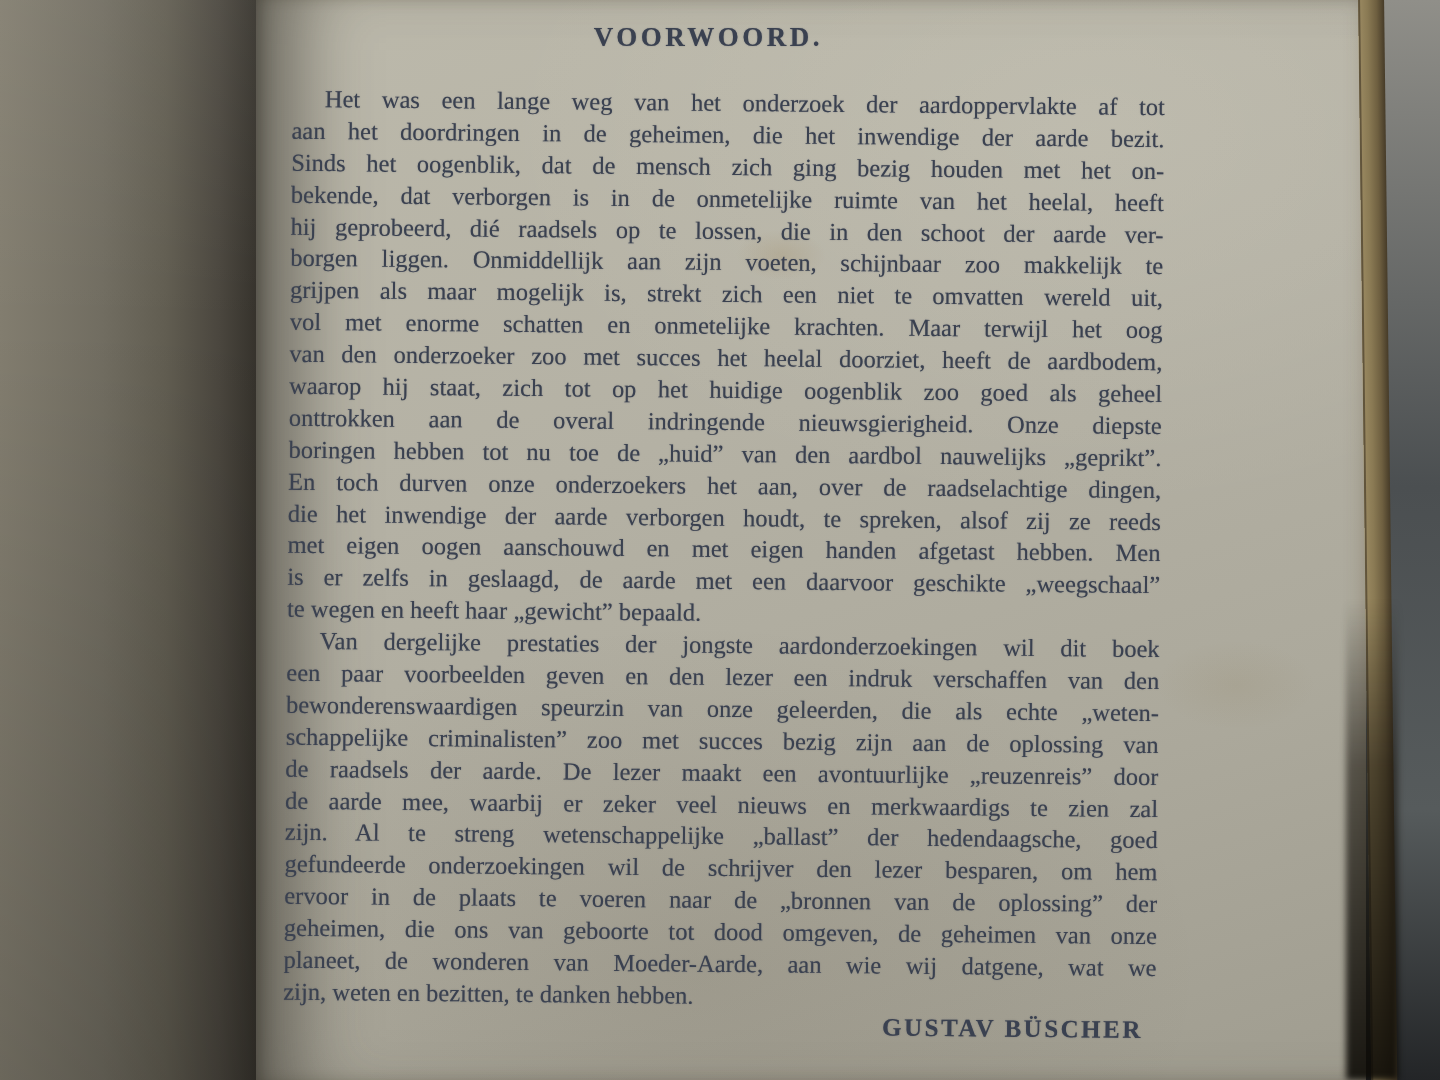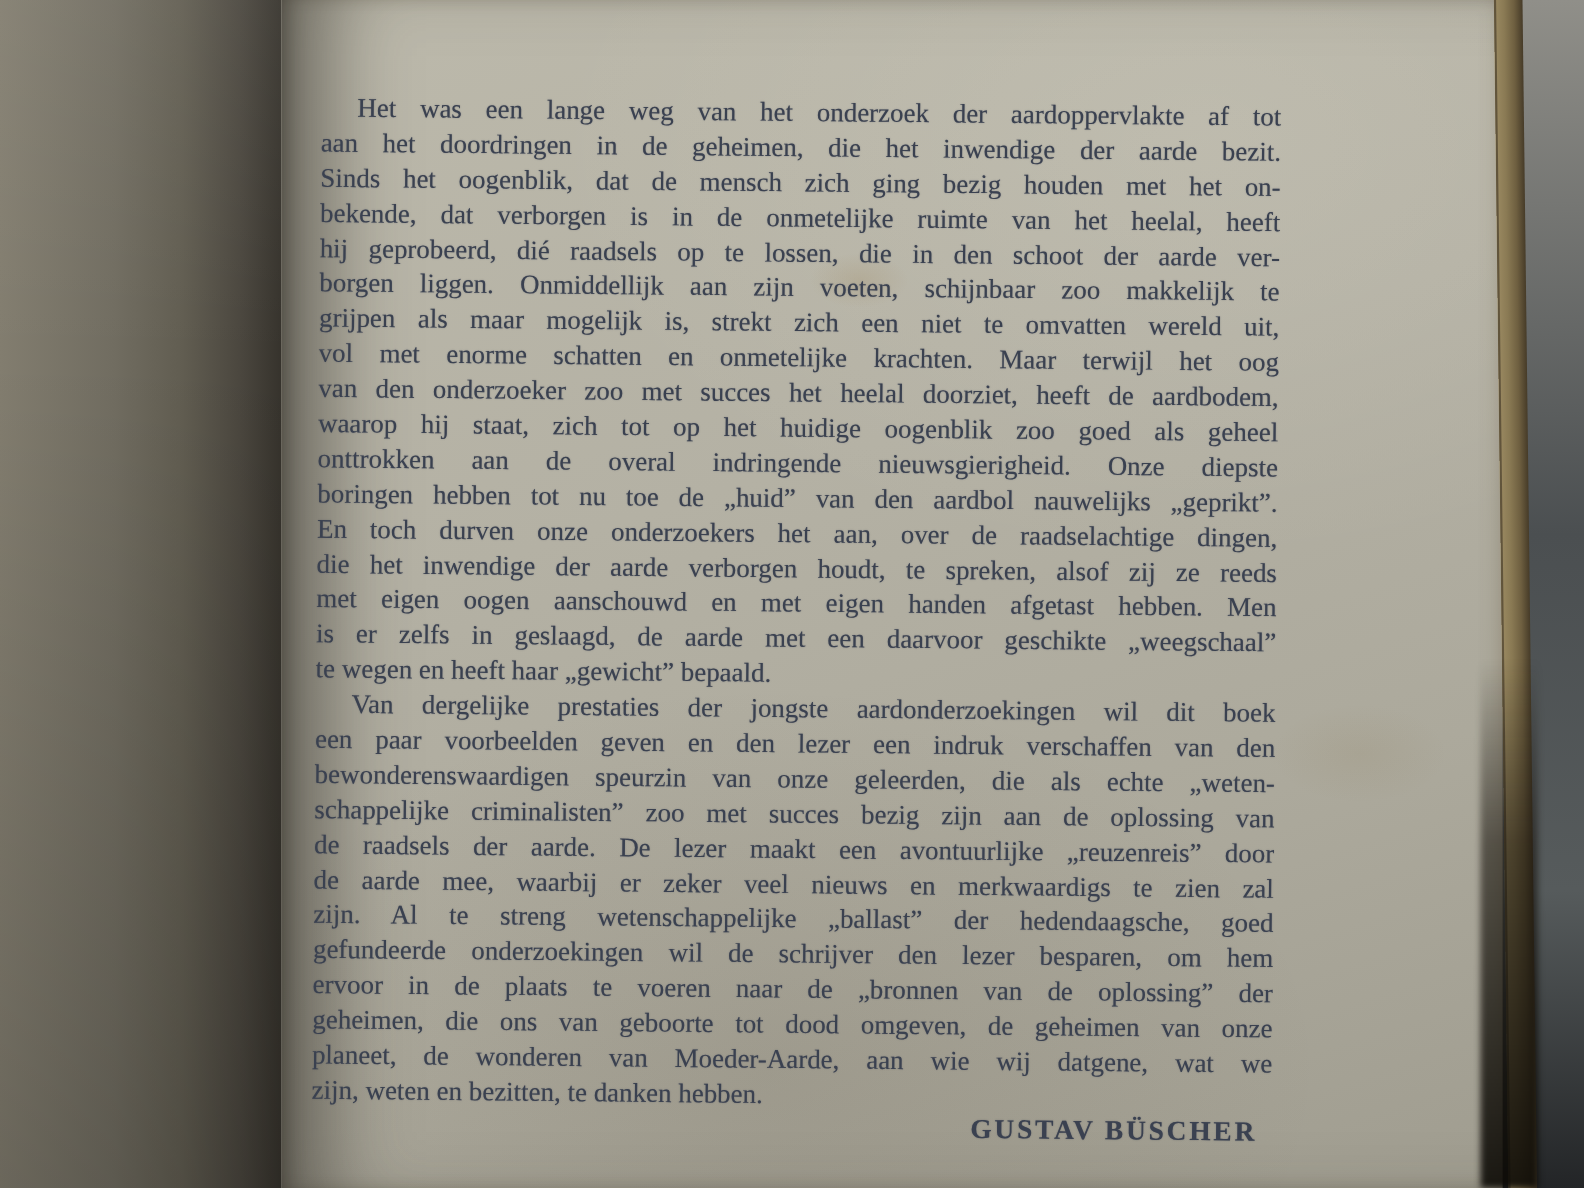--- a/index.html
+++ b/index.html
@@ -80,20 +80,21 @@
 
   <div class="page">
     <div class="stain s1"></div>
     <div class="stain s2"></div>
 
   </div>
 
   <div class="page-edge"></div>
   <div class="edge-shadow"></div>
 
+  <div class="title">VOORWOORD.</div>
 
   <div class="text-block">
     <div>
       <div class="line indent">Het was een lange weg van het onderzoek der aardoppervlakte af tot</div>
       <div class="line">aan het doordringen in de geheimen, die het inwendige der aarde bezit.</div>
       <div class="line">Sinds het oogenblik, dat de mensch zich ging bezig houden met het on-</div>
       <div class="line">bekende, dat verborgen is in de onmetelijke ruimte van het heelal, heeft</div>
       <div class="line">hij geprobeerd, dié raadsels op te lossen, die in den schoot der aarde ver-</div>
       <div class="line">borgen liggen. Onmiddellijk aan zijn voeten, schijnbaar zoo makkelijk te</div>
       <div class="line">grijpen als maar mogelijk is, strekt zich een niet te omvatten wereld uit,</div>

